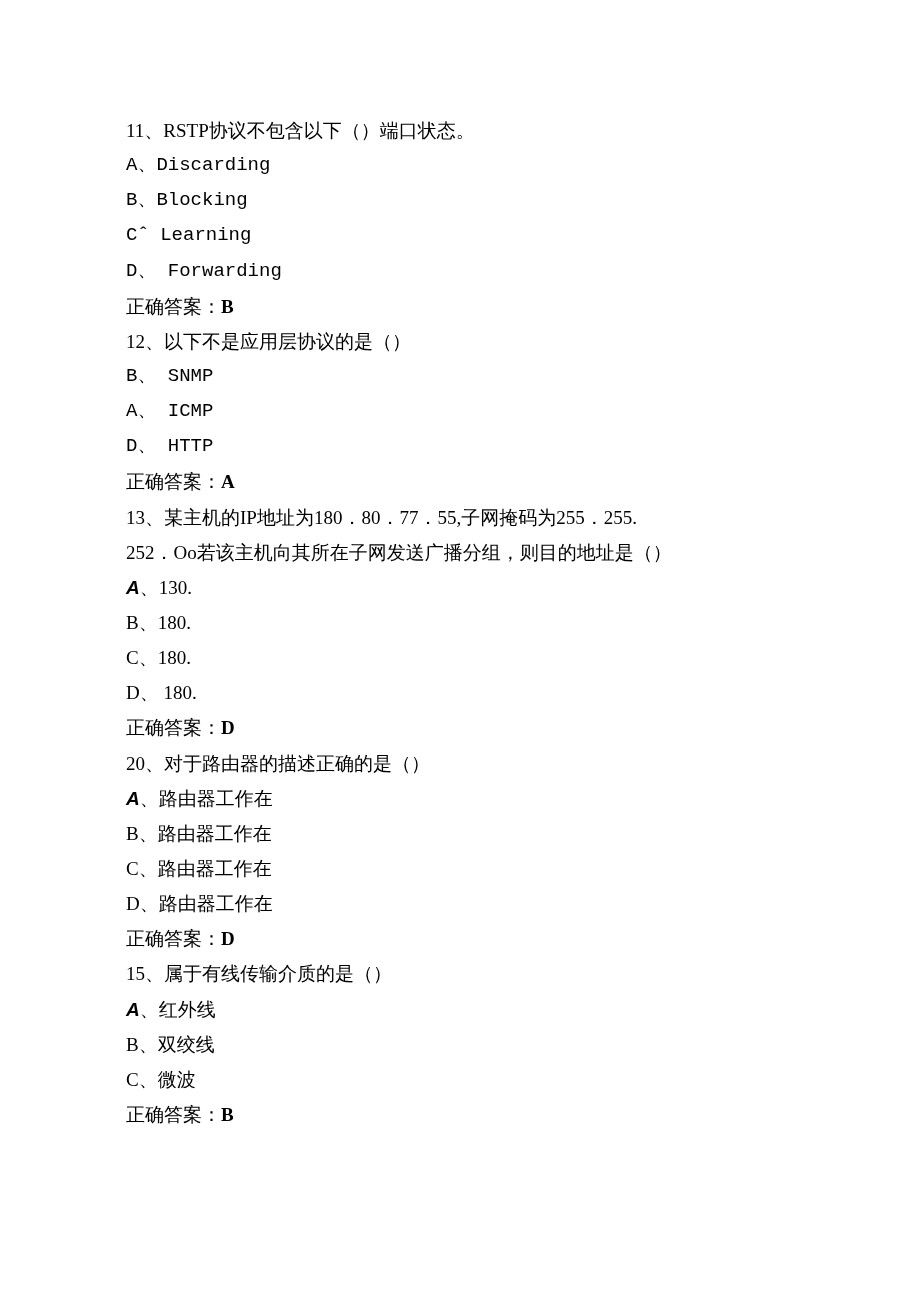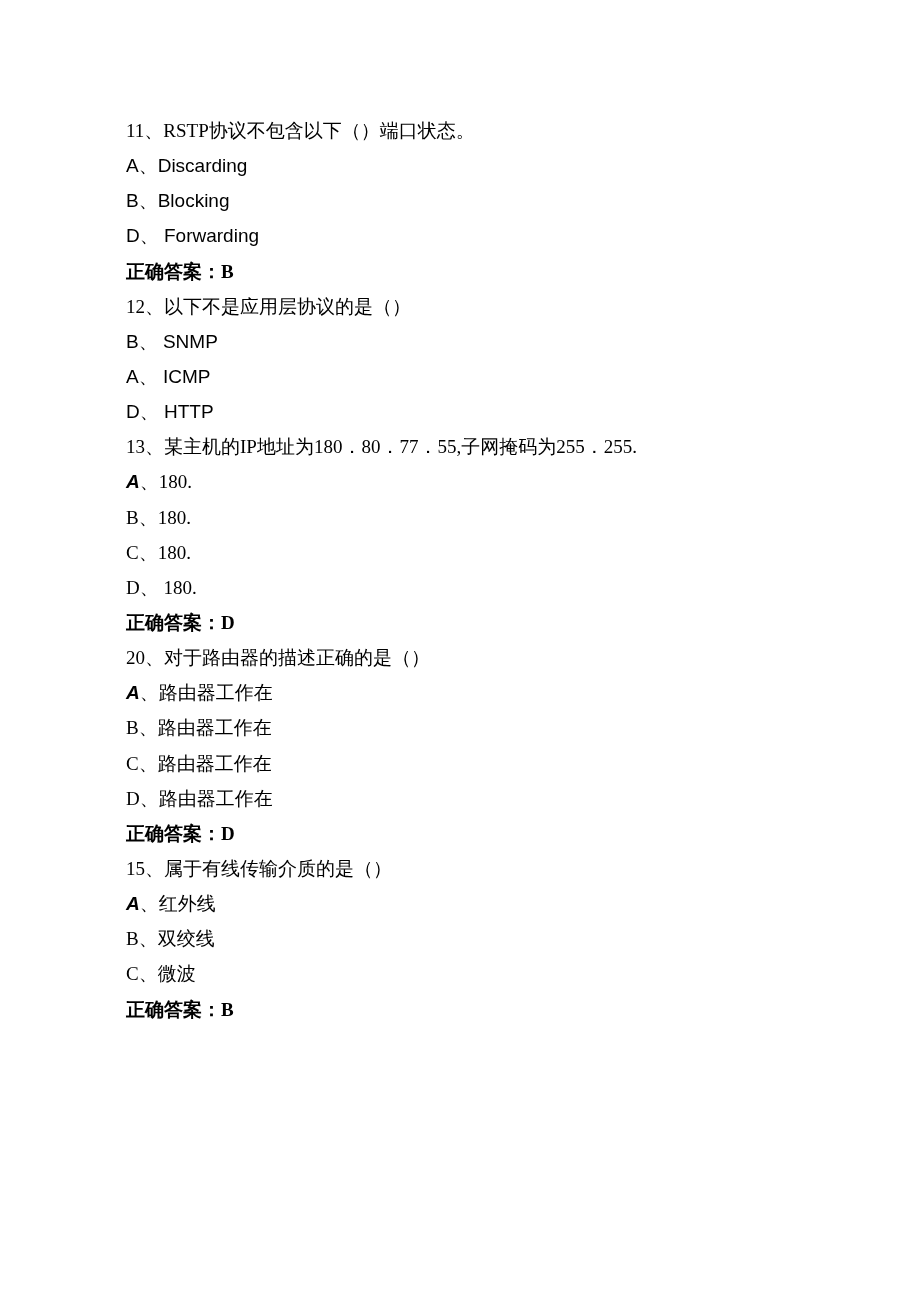--- a/index.html
+++ b/index.html
@@ -17,56 +17,61 @@
     color: #000000;
     line-height: 1.85;
   }
   .content {
     width: 670px;
   }
   .line {
     white-space: normal;
   }
   .answer-label {
-    font-weight: bold;
+    font-weight: normal;
   }
   .answer-value {
     font-family: "Times New Roman", serif;
     font-weight: bold;
   }
   .italic-a {
     font-family: Arial, "Helvetica", sans-serif;
     font-style: italic;
     font-weight: bold;
   }
   .mono {
-    font-family: Liberation Sans, sans-serif;
+    font-family: Liberation Mono, monospace;
   }
 </style>
 </head>
 <body>
 
 <div class="content">
 
   <div class="line">11、RSTP协议不包含以下（）端口状态。</div>
   <div class="line mono">A、Discarding</div>
   <div class="line mono">B、Blocking</div>
+  <div class="line mono">Cˆ Learning</div>
   <div class="line mono">D、 Forwarding</div>
   <div class="line">
     <span class="answer-label">正确答案：</span><span class="answer-value">B</span>
   </div>
 
   <div class="line">12、以下不是应用层协议的是（）</div>
   <div class="line mono">B、 SNMP</div>
   <div class="line mono">A、 ICMP</div>
   <div class="line mono">D、 HTTP</div>
+  <div class="line">
+    <span class="answer-label">正确答案：</span><span class="answer-value">A</span>
+  </div>
 
   <div class="line">13、某主机的IP地址为180．80．77．55,子网掩码为255．255.</div>
+  <div class="line">252．Oo若该主机向其所在子网发送广播分组，则目的地址是（）</div>
   <div class="line">
-    <span class="italic-a">A</span><span>、180.</span>
+    <span class="italic-a">A</span><span>、130.</span>
   </div>
   <div class="line">B、180.</div>
   <div class="line">C、180.</div>
   <div class="line">D、 180.</div>
   <div class="line">
     <span class="answer-label">正确答案：</span><span class="answer-value">D</span>
   </div>
 
   <div class="line">20、对于路由器的描述正确的是（）</div>
   <div class="line">

